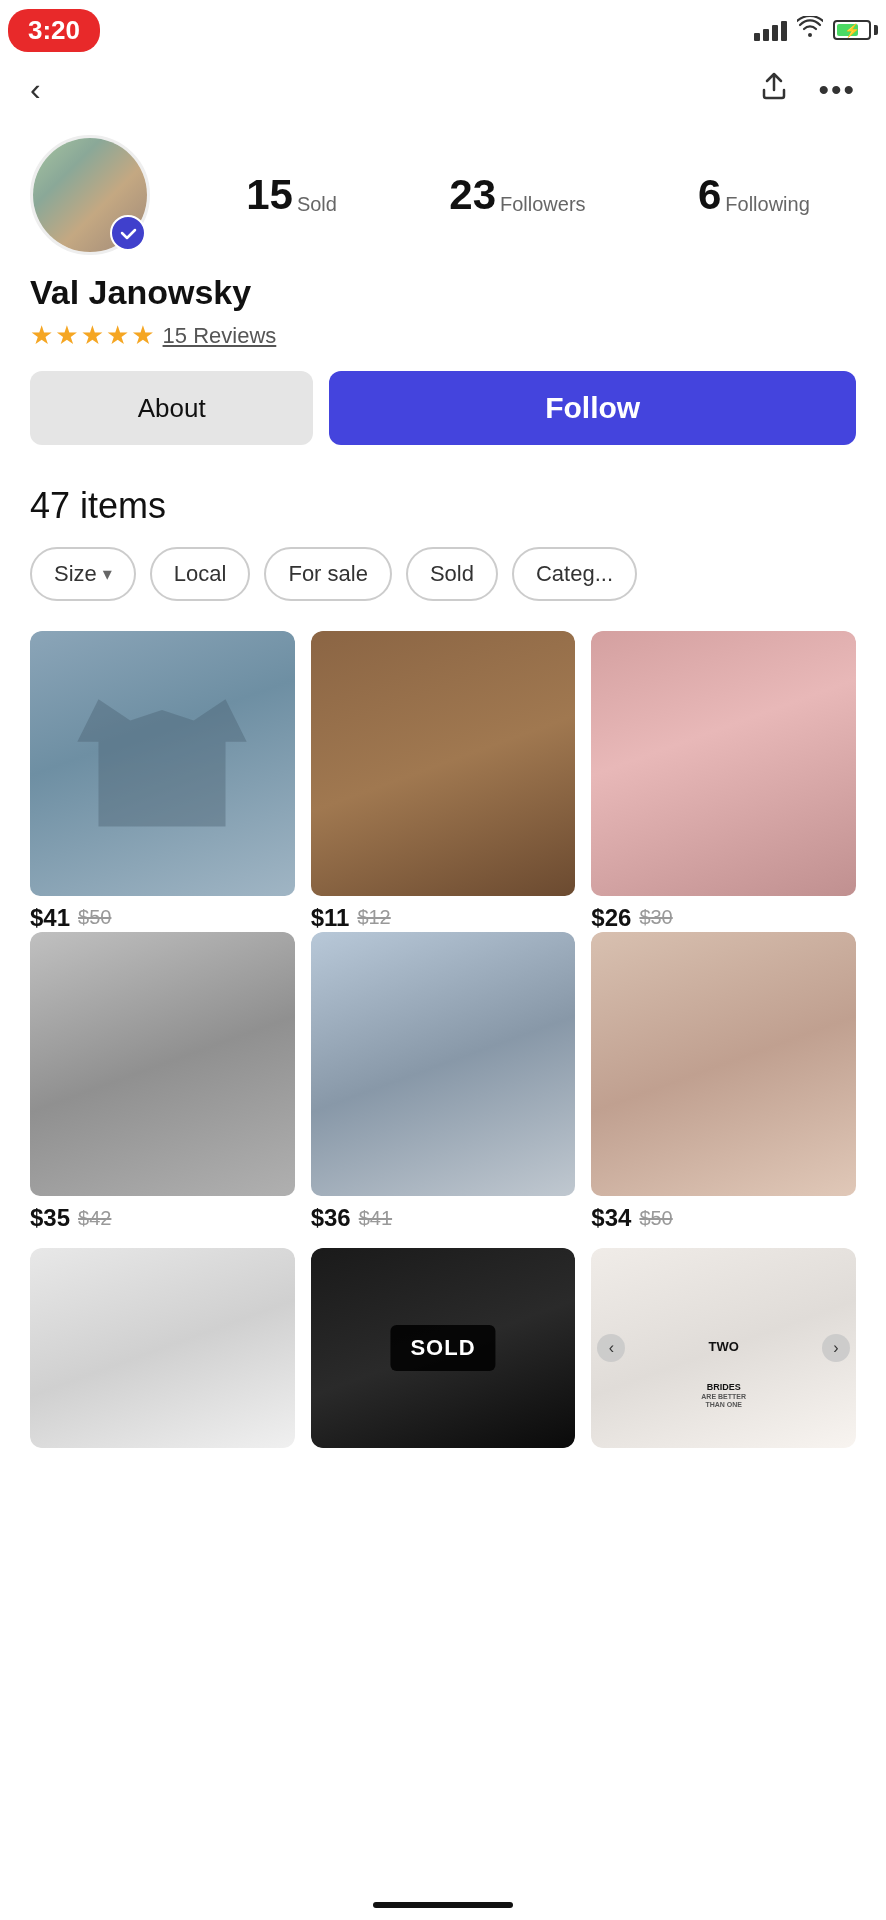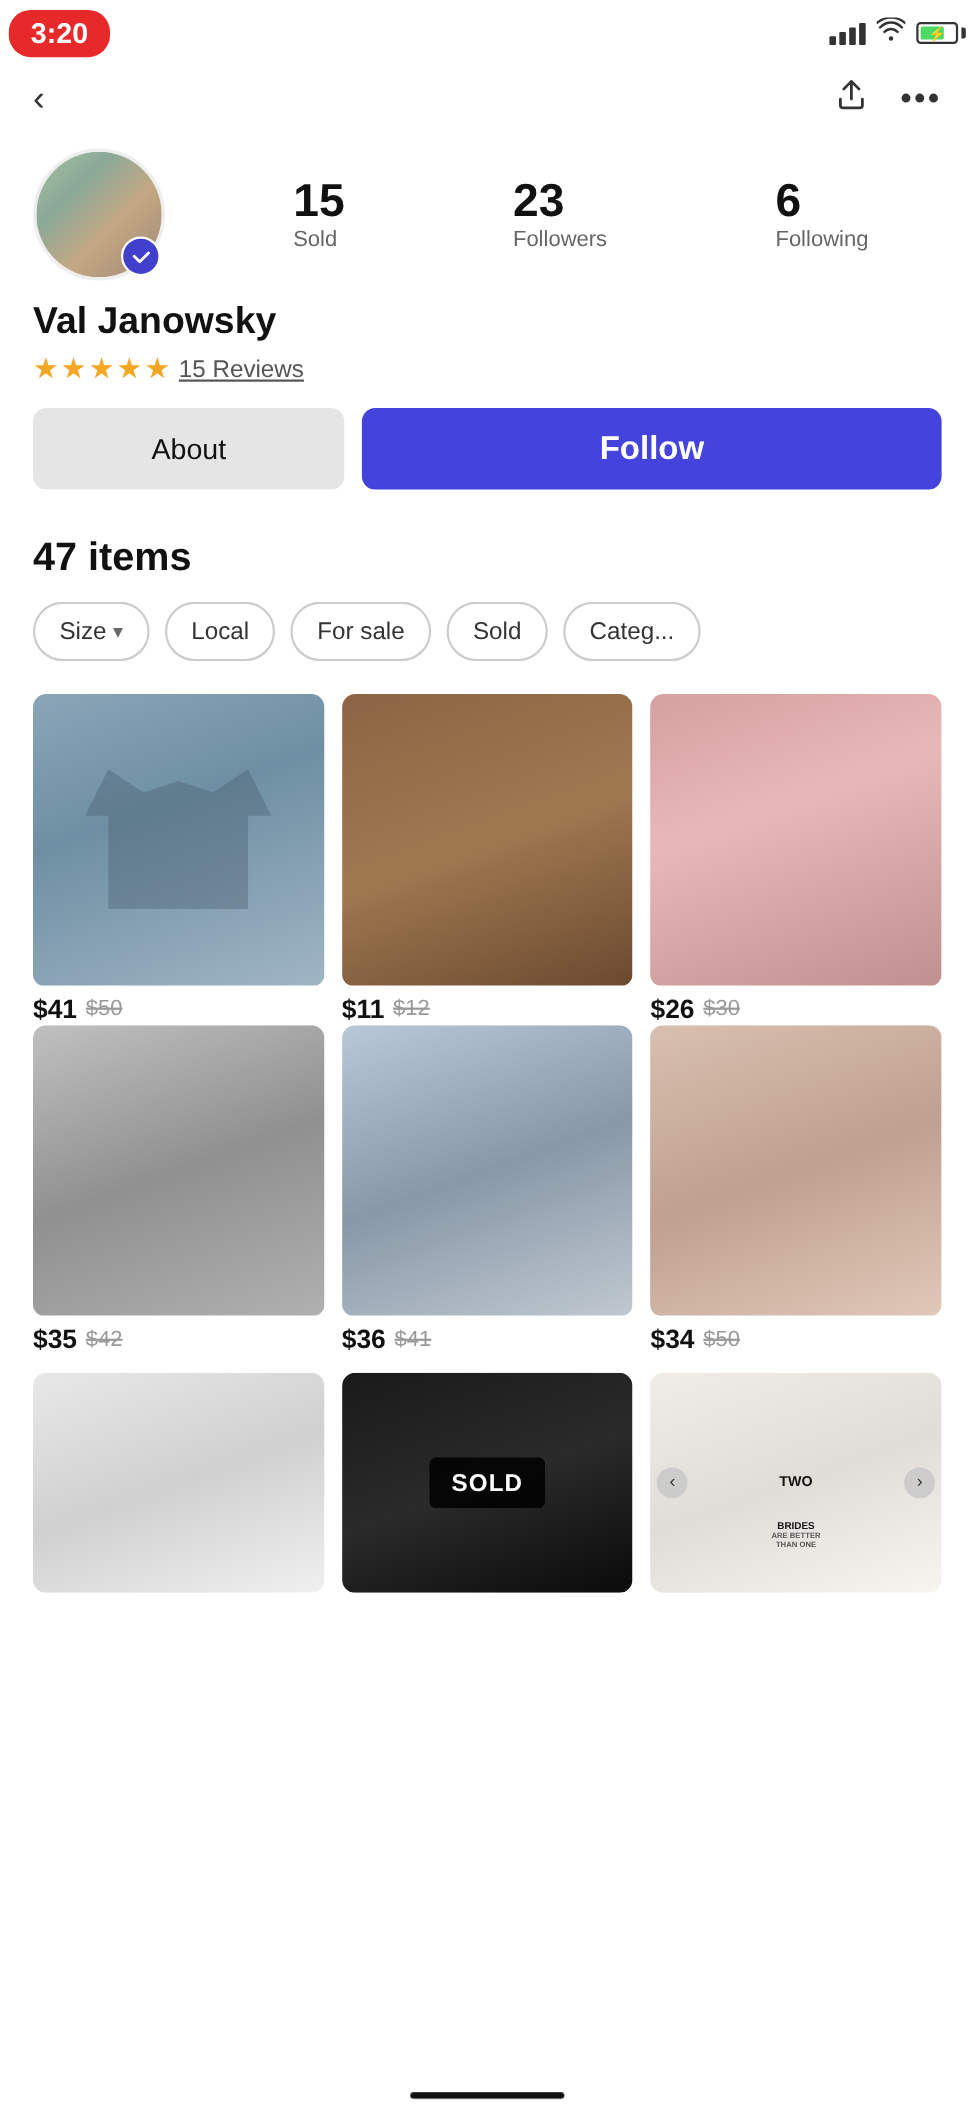--- a/index.html
+++ b/index.html
@@ -156,22 +156,22 @@
     }
 
     .profile-stats {
       display: flex;
       flex: 1;
       justify-content: space-around;
       align-items: center;
     }
     .stat-item {
       display: flex;
-      flex-direction: column;
-      align-items: flex-start;
+      flex-direction: row;
+      align-items: flex-end;
       gap: 4px;
       margin-left: 20px;
     }
     .stat-number {
       font-size: 42px;
       font-weight: 700;
       color: #111;
       line-height: 1;
     }
     .stat-label {
@@ -236,21 +236,21 @@
       cursor: pointer;
       text-align: center;
     }
 
     
     .items-section {
       padding: 30px 30px 0;
     }
     .items-count {
       font-size: 36px;
-      font-weight: 700;
+      font-weight: 400;
       color: #111;
       margin-bottom: 20px;
     }
 
     
     .filter-chips {
       display: flex;
       gap: 14px;
       overflow-x: auto;
       padding-bottom: 10px;

